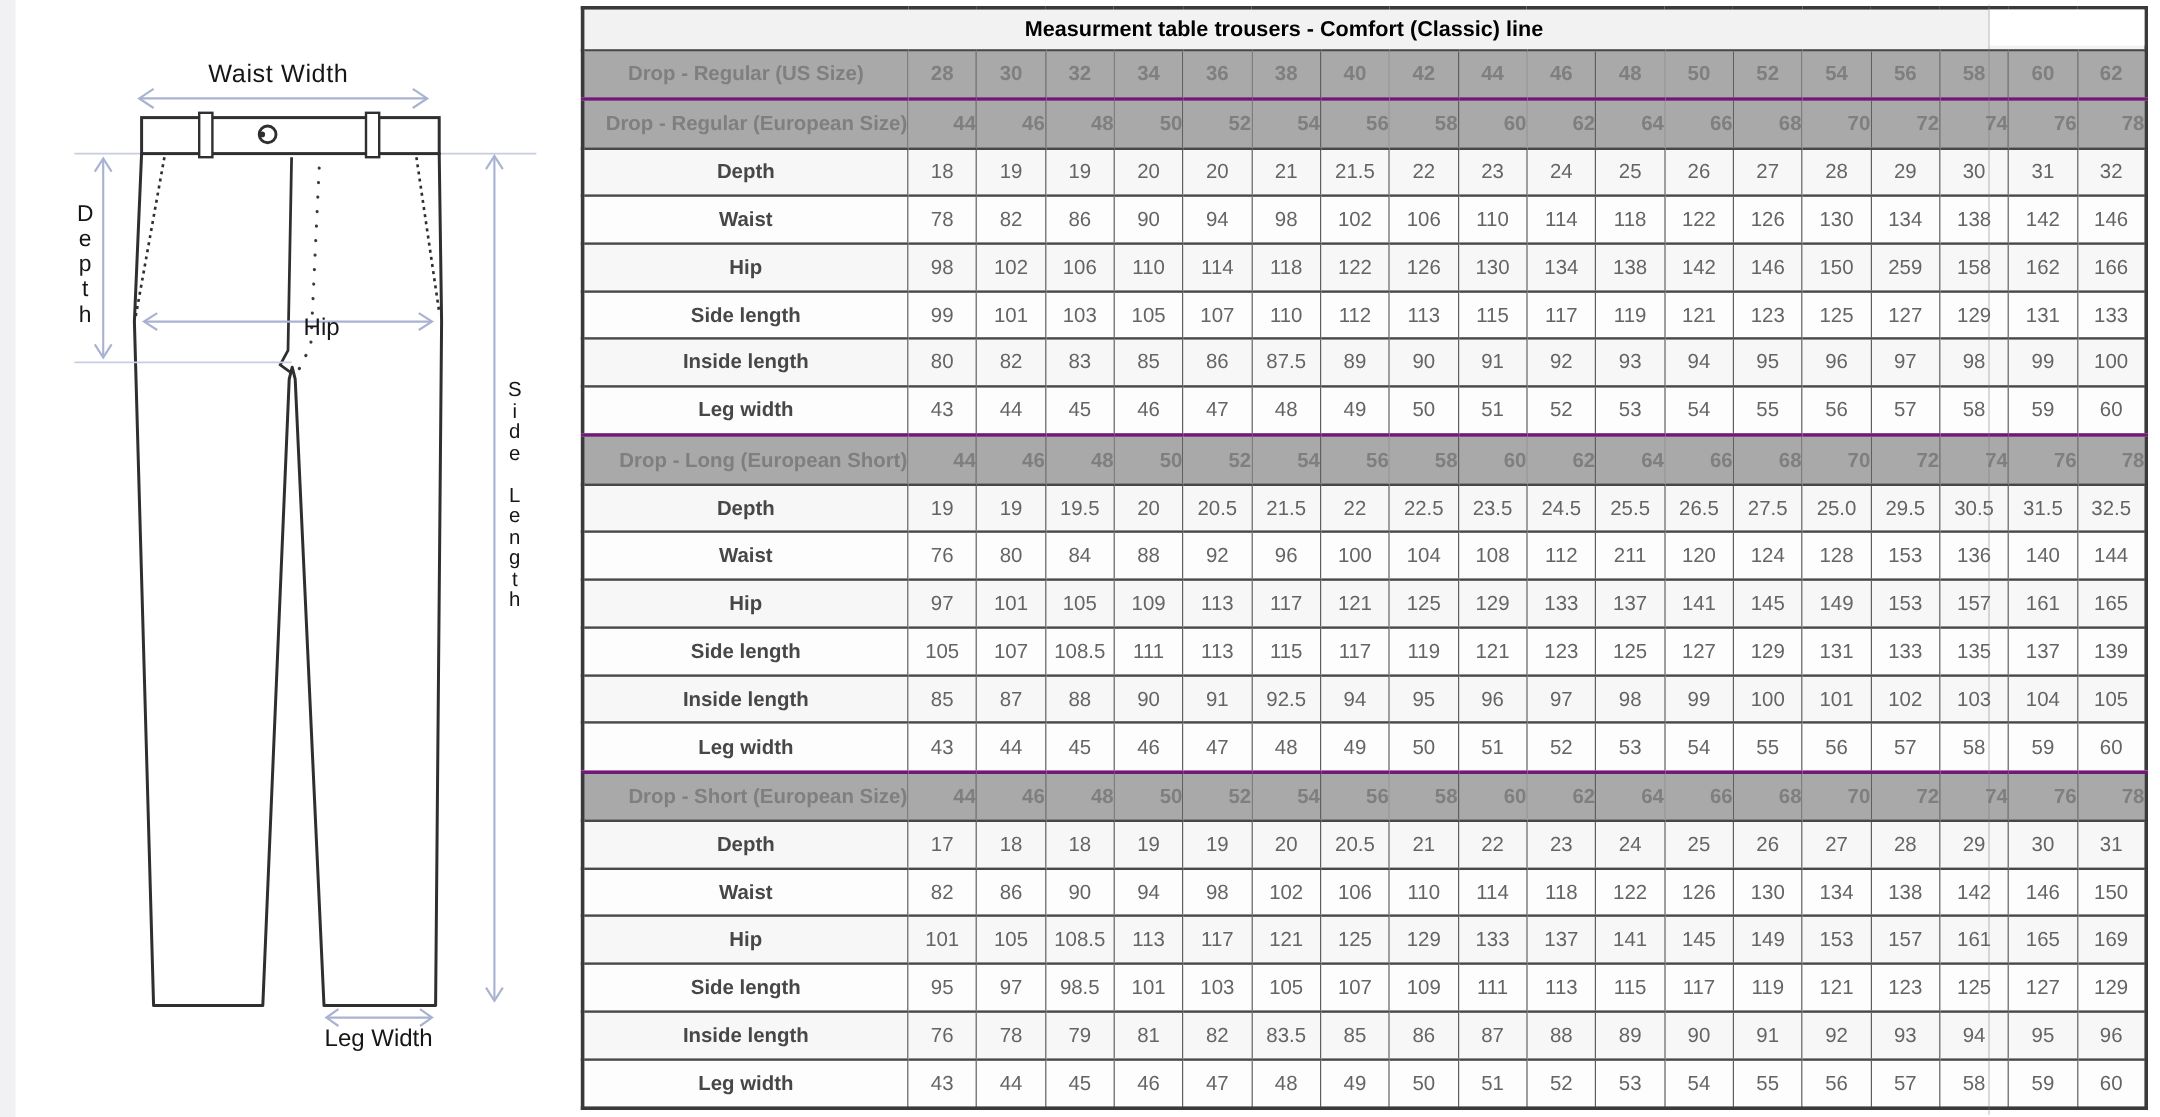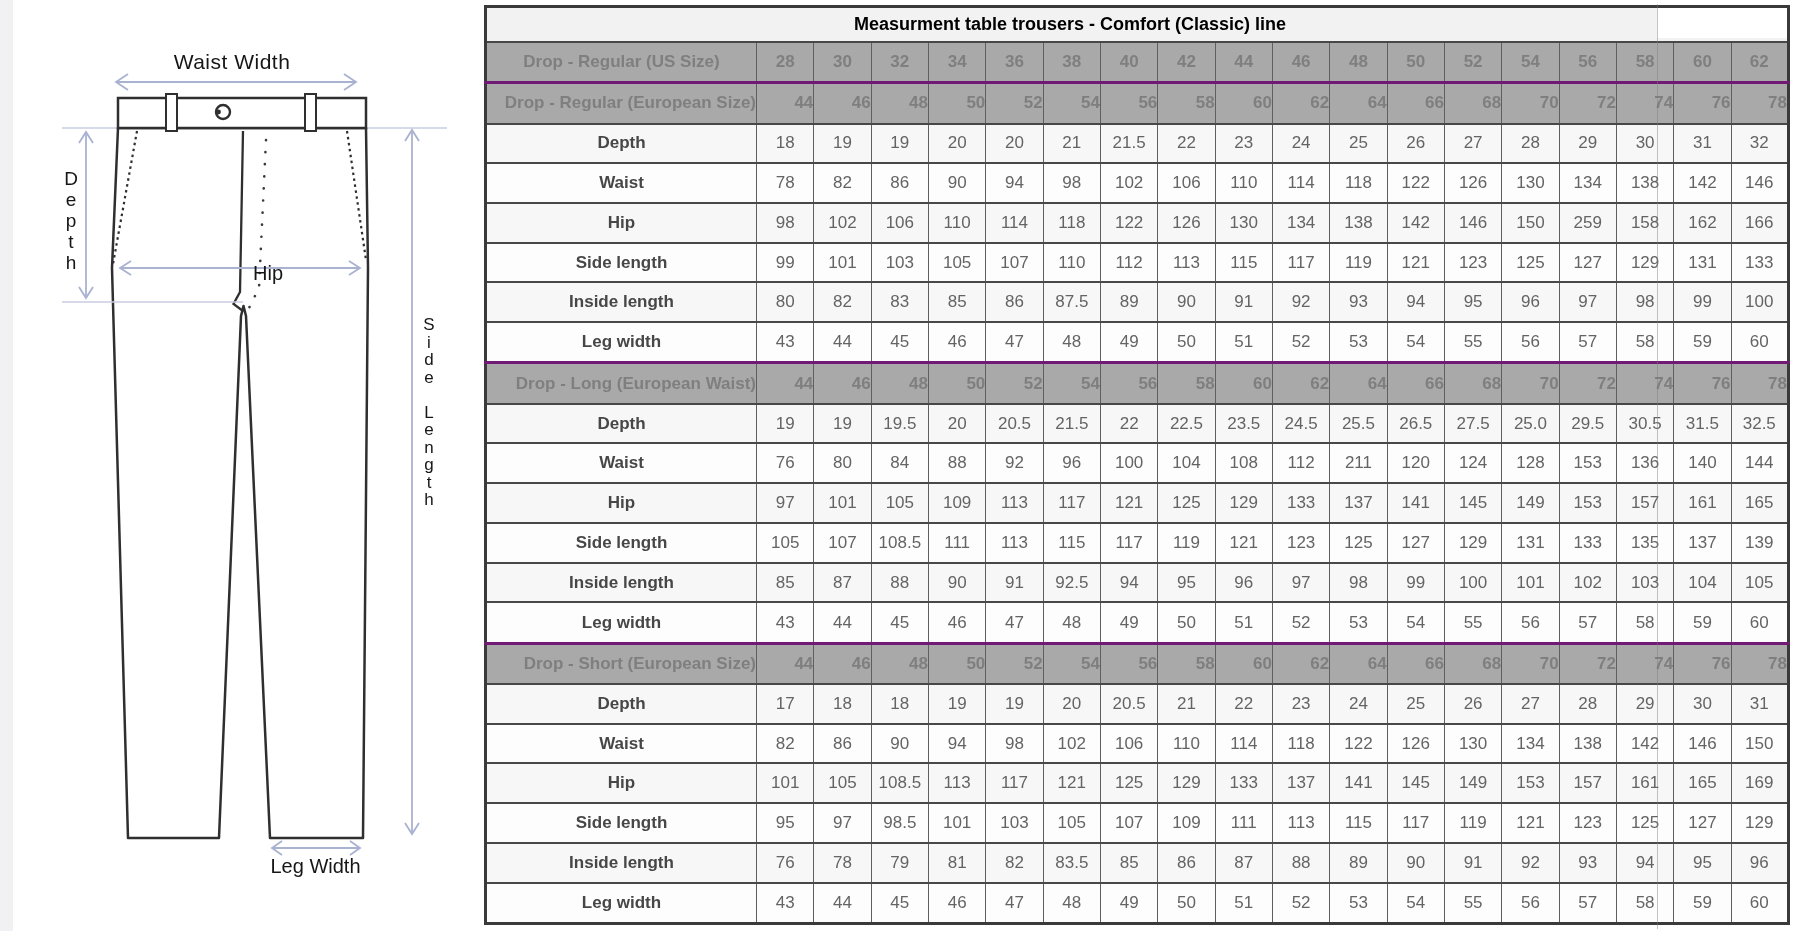--- a/index.html
+++ b/index.html
@@ -301,21 +301,21 @@
           <td>53</td>
           <td>54</td>
           <td>55</td>
           <td>56</td>
           <td>57</td>
           <td>58</td>
           <td>59</td>
           <td>60</td>
         </tr>
         <tr class="gray eu">
-          <td class="lbl">Drop - Long (European Waist)</td>
+          <td class="lbl">Drop - Long (European Short)</td>
           <td>44</td>
           <td>46</td>
           <td>48</td>
           <td>50</td>
           <td>52</td>
           <td>54</td>
           <td>56</td>
           <td>58</td>
           <td>60</td>
           <td>62</td>

